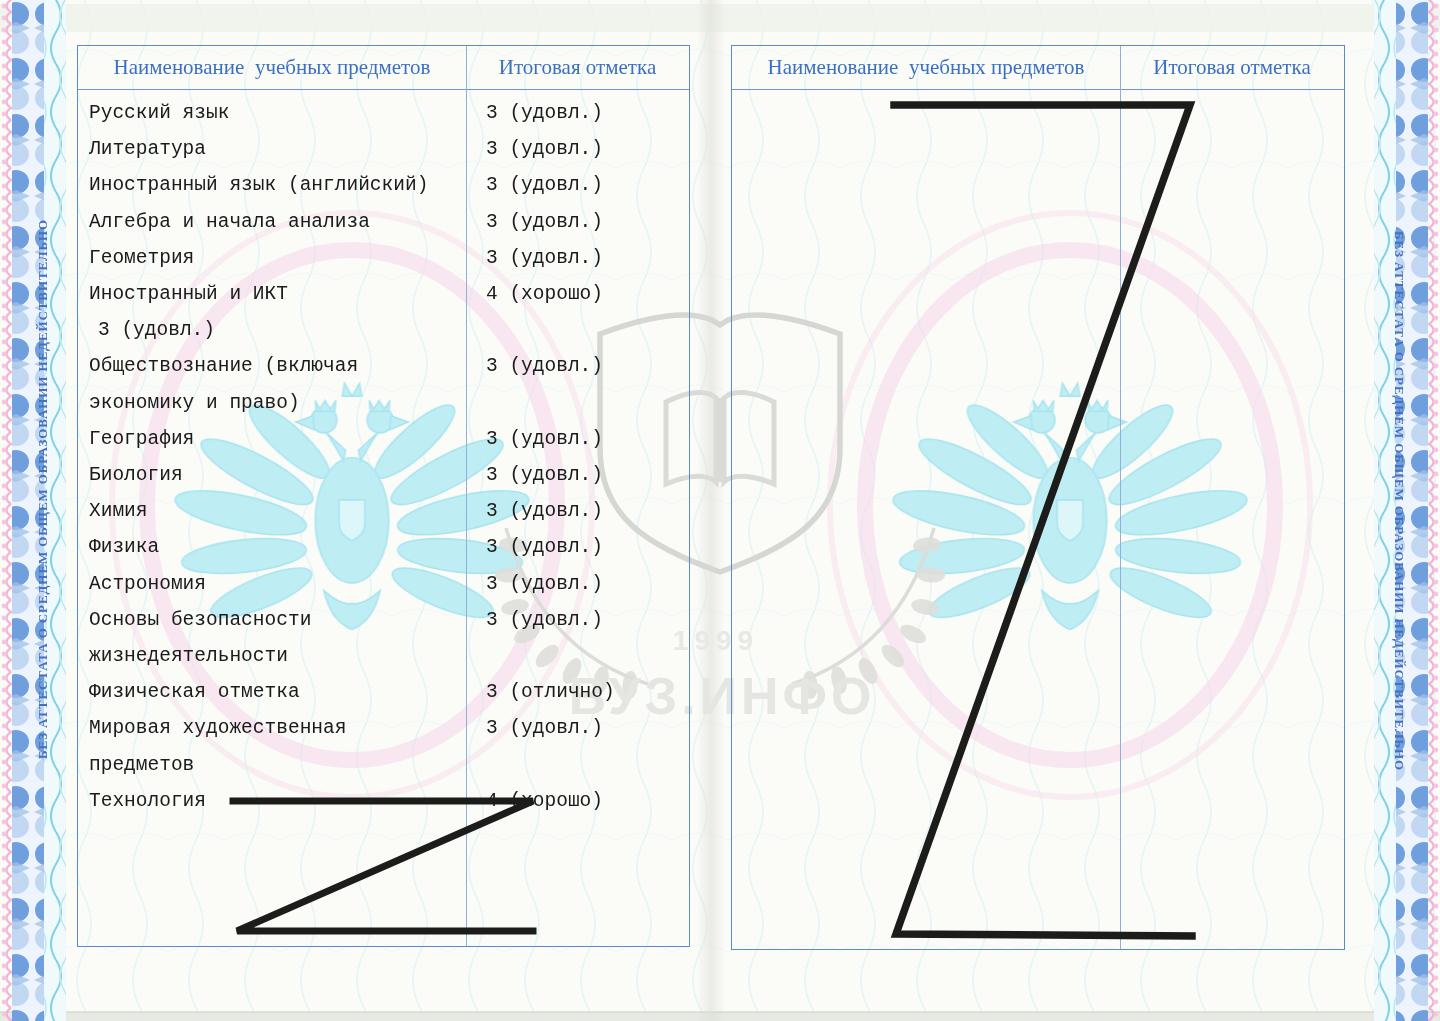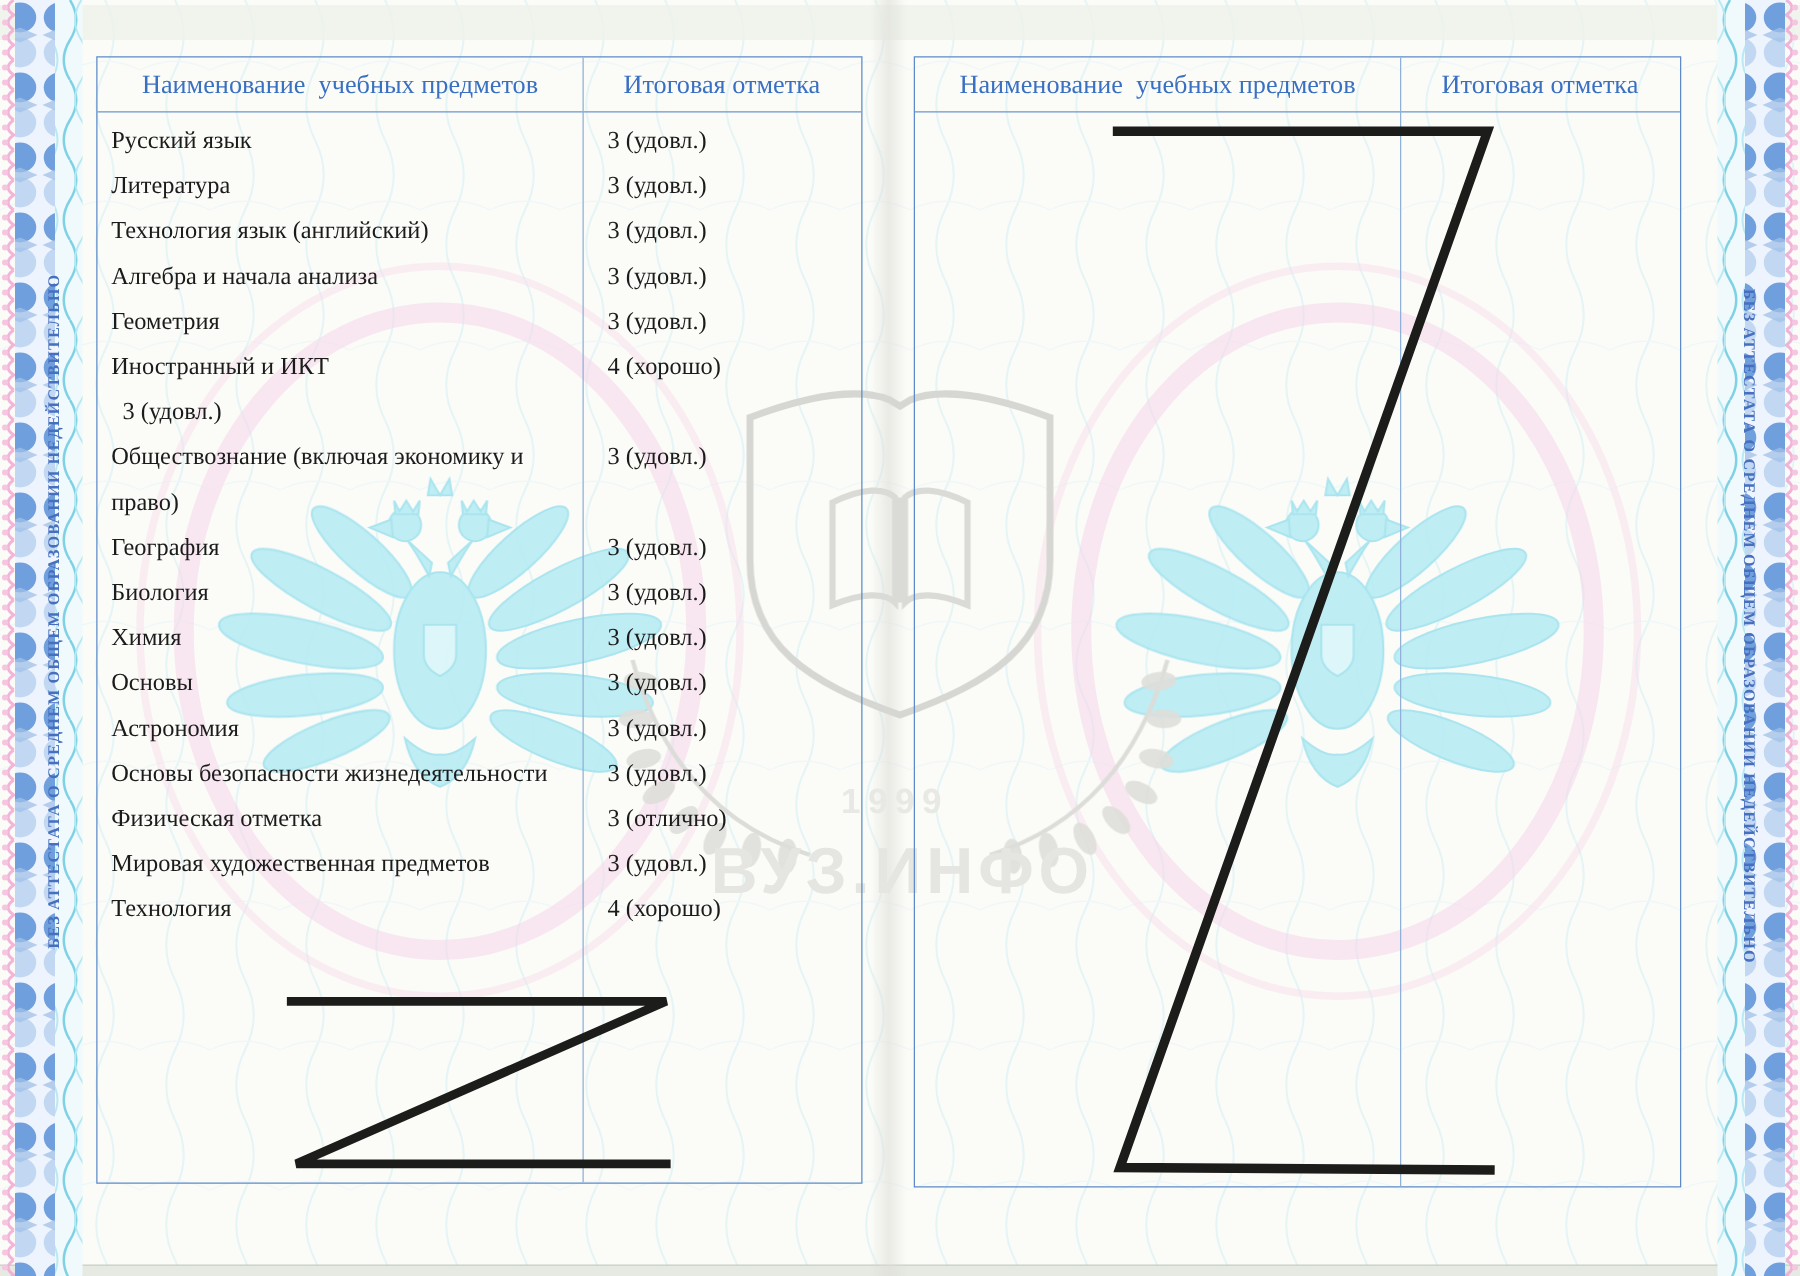--- a/index.html
+++ b/index.html
@@ -30,21 +30,21 @@
   .ghead-cell {
     color:#3a70c2; font-size:21px; white-space:pre-wrap;
     display:flex; align-items:center; justify-content:center; height:100%;
   }
   .ghead-subject { width:388px; flex:none; }
   .ghead-grade   { flex:1; }
   .vsep {
     position:absolute; top:0; bottom:0; left:388px; width:1.4px;
     background:#8fb0d8;
   }
-  .gbody { padding-top:5px; }
+  .gbody { padding-top:5px;font-family:Liberation Mono, monospace; }
   .grow { display:flex; align-items:flex-start; }
   .cell-subject, .cell-grade {
     font-size:19.5px; line-height:36.2px; color:#1b1b1b;
   }
   .cell-subject { width:388px; flex:none; box-sizing:border-box; padding-left:11px; padding-right:26px; }
   .cell-grade   { flex:1; box-sizing:border-box; padding-left:20px; }
   
   #strikes { position:absolute; left:0; top:0; z-index:5; pointer-events:none; }
 </style>
 </head>
@@ -172,21 +172,21 @@
     <div class="gbody">
         <div class="grow">
           <div class="cell-subject">Русский язык</div>
           <div class="cell-grade">3 (удовл.)</div>
         </div>
         <div class="grow">
           <div class="cell-subject">Литература</div>
           <div class="cell-grade">3 (удовл.)</div>
         </div>
         <div class="grow">
-          <div class="cell-subject">Технология язык (английский)</div>
+          <div class="cell-subject">Иностранный язык (английский)</div>
           <div class="cell-grade">3 (удовл.)</div>
         </div>
         <div class="grow">
           <div class="cell-subject">Алгебра и начала анализа</div>
           <div class="cell-grade">3 (удовл.)</div>
         </div>
         <div class="grow">
           <div class="cell-subject">Геометрия</div>
           <div class="cell-grade">3 (удовл.)</div>
         </div>
@@ -207,21 +207,21 @@
         </div>
         <div class="grow">
           <div class="cell-subject">Биология</div>
           <div class="cell-grade">3 (удовл.)</div>
         </div>
         <div class="grow">
           <div class="cell-subject">Химия</div>
           <div class="cell-grade">3 (удовл.)</div>
         </div>
         <div class="grow">
-          <div class="cell-subject">Основы</div>
+          <div class="cell-subject">Физика</div>
           <div class="cell-grade">3 (удовл.)</div>
         </div>
         <div class="grow">
           <div class="cell-subject">Астрономия</div>
           <div class="cell-grade">3 (удовл.)</div>
         </div>
         <div class="grow">
           <div class="cell-subject">Основы безопасности жизнедеятельности</div>
           <div class="cell-grade">3 (удовл.)</div>
         </div>

